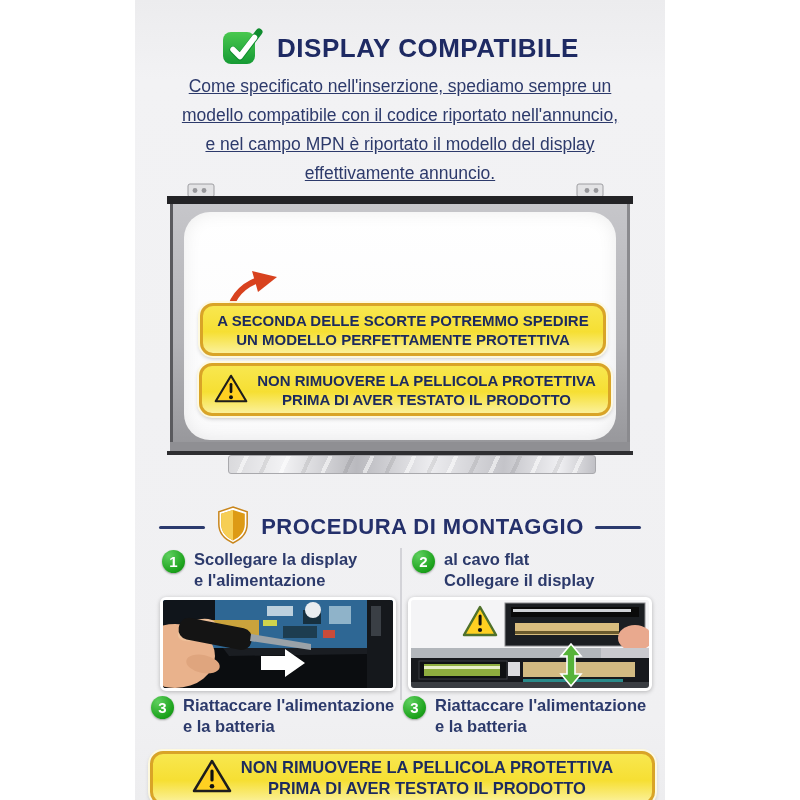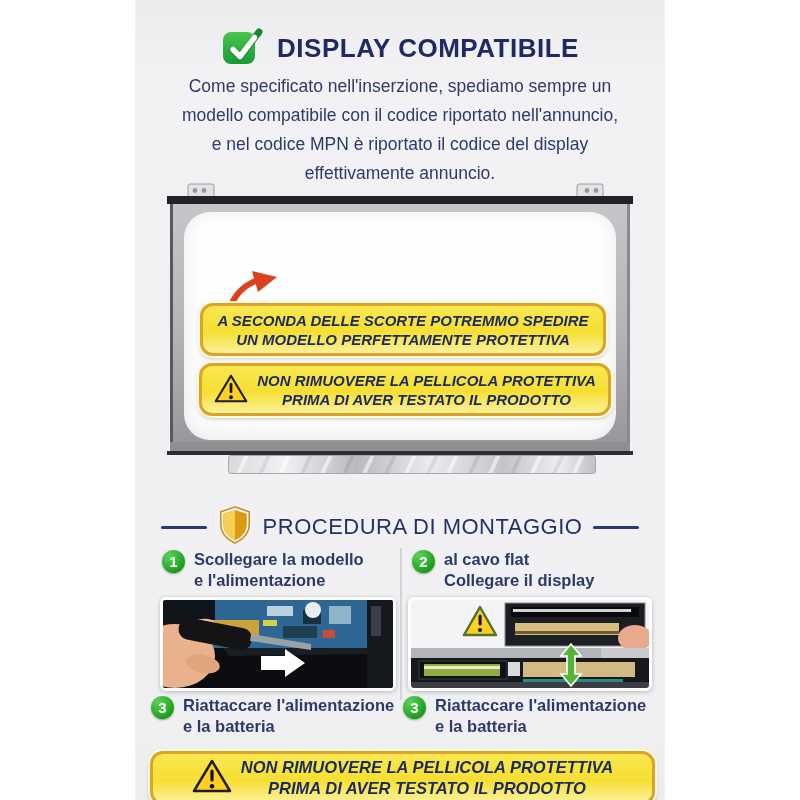--- a/index.html
+++ b/index.html
@@ -7,21 +7,21 @@
   #app { position:relative; width:800px; height:800px; margin:0 auto; background:#ffffff; overflow:hidden; }
 
   .content-bg { position:absolute; left:135px; top:0; width:530px; height:800px;
     background:linear-gradient(180deg,#ececee 0%,#f2f2f4 10%,#f0f0f2 90%,#ededef 100%); }
 
   
   .hdr { position:absolute; left:135px; top:26px; width:530px; display:flex; align-items:center; justify-content:center; gap:12px; }
   .hdr-title { font-size:26px; font-weight:bold; color:#1e2a63; letter-spacing:.5px; }
 
   .para { position:absolute; left:135px; top:72px; width:530px; text-align:center;
-    color:#2d3a6b; font-size:17.5px; line-height:29px; }
+    color:#2d3a6b; font-size:17.5px; line-height:29px;text-decoration:underline; }
 
   
   .bracket { position:absolute; top:183px; }
   .panel-topbar { position:absolute; left:167px; top:196px; width:466px; height:8px; background:#232326; }
   .panel-body { position:absolute; left:170px; top:204px; width:460px; height:246px;
     background:linear-gradient(180deg,#c6c6ca 0%,#b3b3b7 55%,#96969a 100%);
     box-shadow:inset 3px 0 0 #5a5a5e, inset -3px 0 0 #8a8a8e; }
   .panel-inner { position:absolute; left:184px; top:212px; width:432px; height:228px; border-radius:26px;
     background:linear-gradient(180deg,#ffffff,#fafafb); box-shadow:inset 0 0 18px rgba(0,0,0,.08); }
   .panel-bottomstrip { position:absolute; left:170px; top:442px; width:460px; height:9px; background:#8f8f93; }
@@ -30,29 +30,29 @@
     background:linear-gradient(95deg,#d9d9dc 0%,#f2f2f4 15%,#b9b9be 35%,#ececef 55%,#c4c4c9 75%,#efeff2 90%,#c0c0c5 100%); }
   .foil::after { content:""; position:absolute; inset:0; border-radius:3px;
     background:repeating-linear-gradient(115deg, transparent 0 14px, rgba(255,255,255,.55) 14px 18px, transparent 18px 34px, rgba(0,0,0,.08) 34px 38px); }
 
   .red-arrow { position:absolute; left:221px; top:270px; }
 
   .ybanner { position:absolute; border:3px solid #d9a427; border-radius:13px;
     background:linear-gradient(180deg,#f8e74f 0%,#f6df33 55%,#fbf19a 100%);
     box-shadow:0 0 0 2px rgba(255,250,222,.95), 0 2px 5px rgba(0,0,0,.28);
     display:flex; align-items:center; justify-content:center; gap:9px;
-    color:#1c2a5e; font-weight:bold; text-align:center;font-style:italic; }
+    color:#1c2a5e; font-weight:bold; text-align:center; }
   .ybanner .txt { line-height:19px; }
   #banner-stock { left:200px; top:303px; width:406px; height:53px; font-size:15px; }
   #banner-film  { left:199px; top:363px; width:412px; height:53px; font-size:15px; }
 
   
   .proc-hdr { position:absolute; left:135px; top:506px; width:530px; display:flex; align-items:center; justify-content:center; gap:11px; }
   .proc-line { width:46px; height:3px; background:#2b3a6e; border-radius:2px; }
-  .proc-title { font-size:22px; font-weight:normal; color:#24306b; letter-spacing:.5px; }
+  .proc-title { font-size:22px; font-weight:bold; color:#24306b; letter-spacing:.5px; }
 
   .col-divider { position:absolute; left:400px; top:548px; width:2px; height:152px; background:#d3d3d8; }
 
   .step { position:absolute; display:flex; align-items:flex-start; gap:9px; }
   .step-num { width:23px; height:23px; border-radius:50%; flex:0 0 auto; margin-top:1px;
     background:radial-gradient(circle at 30% 25%, #5ecf5e, #1da31d 68%, #0f7d0f);
     box-shadow:0 1px 2px rgba(0,0,0,.35);
     color:#fff; font-size:15px; font-weight:bold; display:flex; align-items:center; justify-content:center; }
   .step-txt { color:#2c3a6b; font-size:16.5px; font-weight:600; line-height:21px; }
   #step1 { left:162px; top:549px; } #step2 { left:412px; top:549px; }
@@ -87,21 +87,21 @@
         <path d="M12 24 L19 31 L38 6" fill="none" stroke="#0f8c2e" stroke-width="7" stroke-linecap="round" stroke-linejoin="round"></path>
         <path d="M12 23.5 L19 30.5 L33.5 11.5" fill="none" stroke="#ffffff" stroke-width="5.5" stroke-linecap="round" stroke-linejoin="round"></path>
       </svg>
     </span>
     <span class="hdr-title">DISPLAY COMPATIBILE</span>
   </div>
 
   <div class="para">
     <div>Come specificato nell'inserzione, spediamo sempre un</div>
     <div>modello compatibile con il codice riportato nell'annuncio,</div>
-    <div>e nel codice MPN è riportato il codice del display</div>
+    <div>e nel campo MPN è riportato il modello del display</div>
     <div>effettivamente annuncio.</div>
   </div>
 
   <div class="bracket" style="left:187px;">
     <svg width="28" height="20" viewBox="0 0 28 20">
       <rect x="1" y="1" width="26" height="13" rx="2" fill="#e3e3e5" stroke="#9e9ea2"></rect>
       <circle cx="8" cy="7.5" r="2.4" fill="#97979b"></circle>
         <circle cx="17" cy="7.5" r="2.4" fill="#97979b"></circle>
       <rect x="4" y="14" width="9" height="6" fill="#cfcfd2" stroke="#9e9ea2"></rect>
     </svg>
@@ -165,21 +165,21 @@
     </span>
     <span class="proc-title">PROCEDURA DI MONTAGGIO</span>
     <span class="proc-line"></span>
   </div>
 
   <div class="col-divider"></div>
 
   <div class="step" id="step1">
     <span class="step-num">1</span>
     <span class="step-txt">
-      <div>Scollegare la modello</div>
+      <div>Scollegare la display</div>
         <div>e l'alimentazione</div>
     </span>
   </div>
 
   <div class="step" id="step2">
     <span class="step-num">2</span>
     <span class="step-txt">
       <div>al cavo flat</div>
         <div>Collegare il display</div>
     </span>

